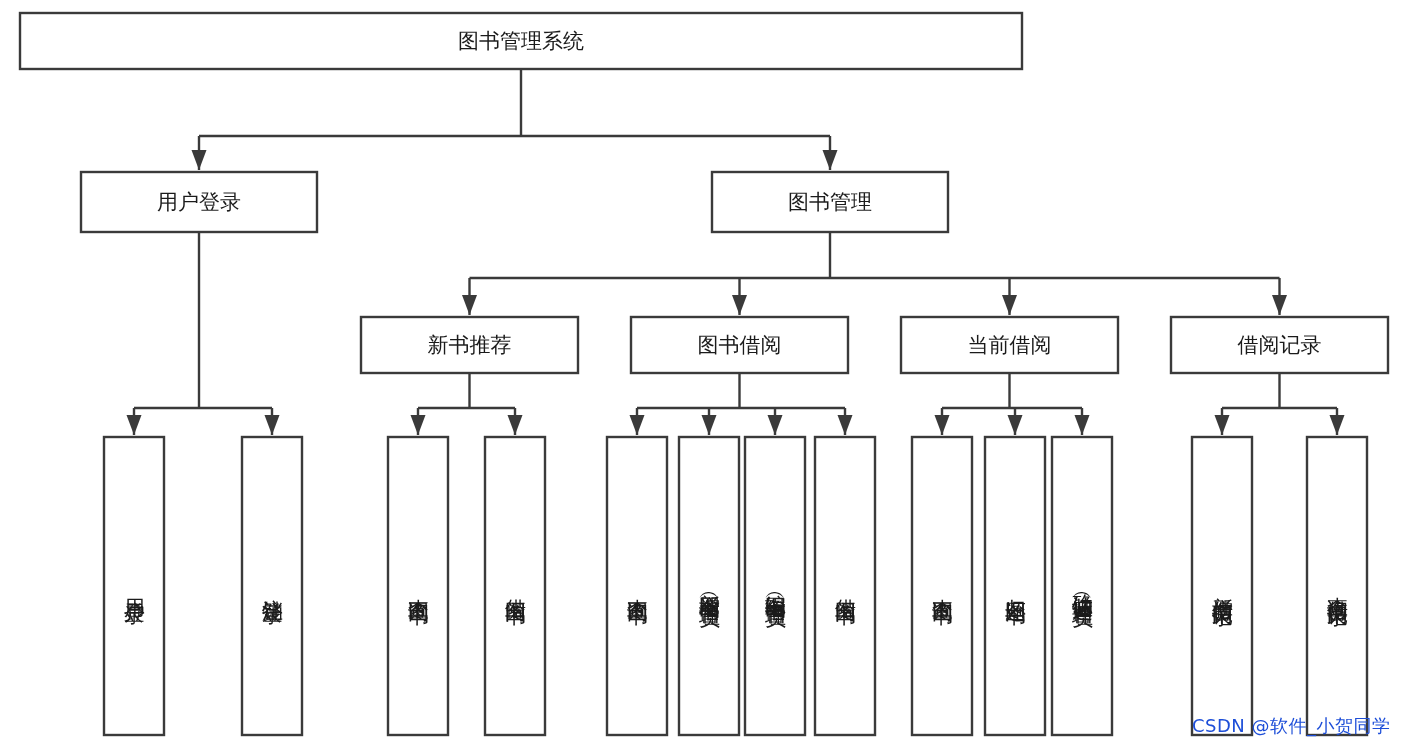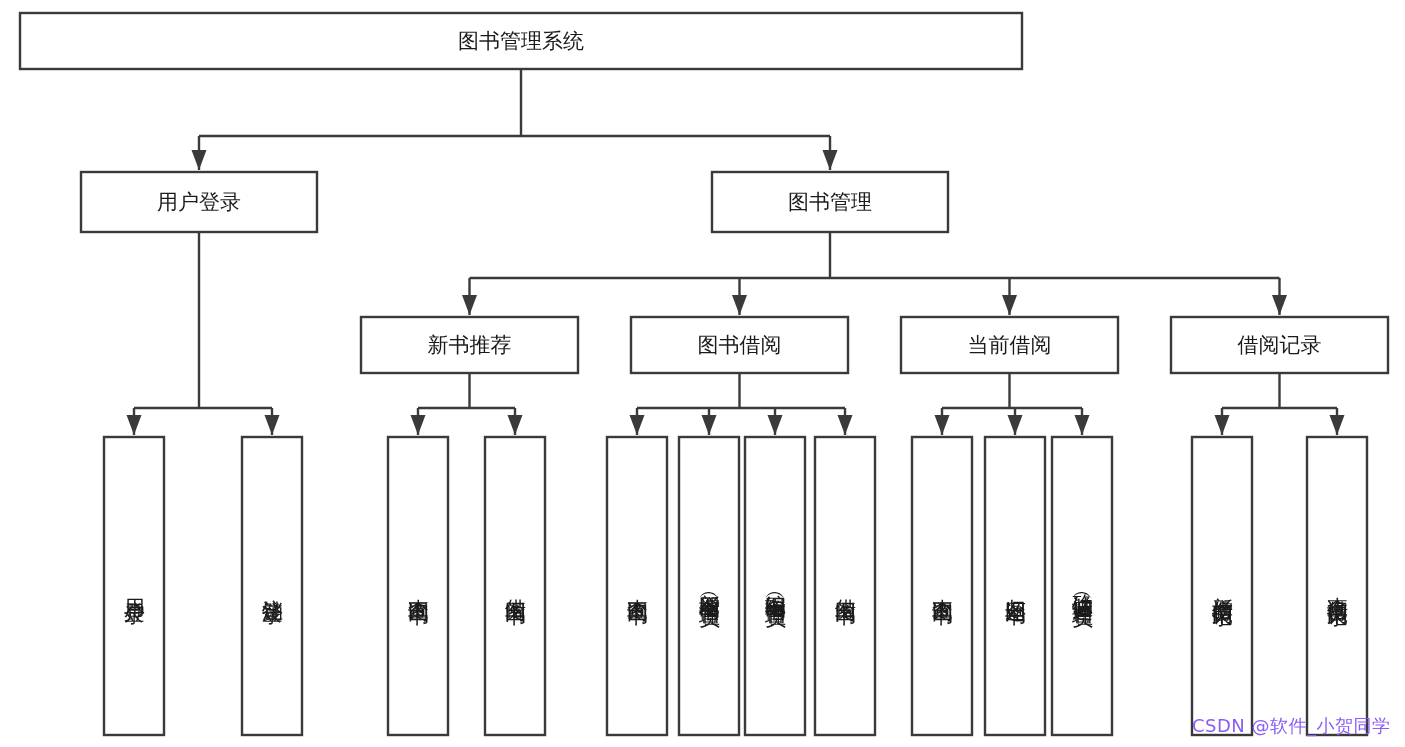--- a/index.html
+++ b/index.html
@@ -63,21 +63,21 @@
     justify-content: center;
     text-align: center;
     white-space: nowrap;
     pointer-events: none;
     user-select: none;
   }
   .watermark {
     position: absolute;
     font-family: "DejaVu Sans", "Liberation Sans", sans-serif;
     font-size: 18px;
-    color: #8b5cf6;
+    color: #1d4ed8;
     white-space: nowrap;
     letter-spacing: 0.5px;
     text-align: center;
   }
 </style>
 </head>
 <body>
 
 <div id="diagram-root">
 

